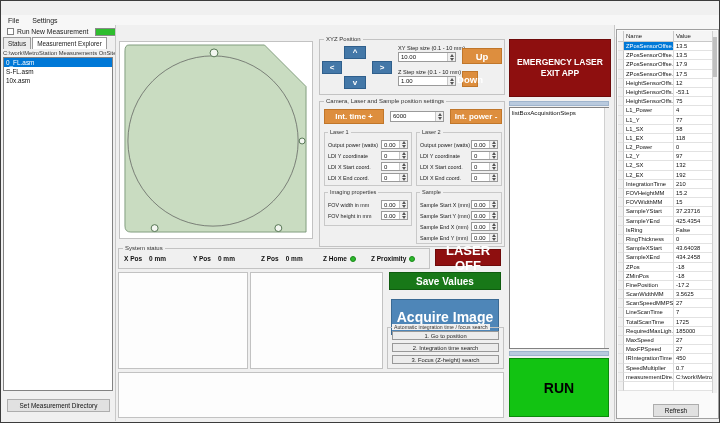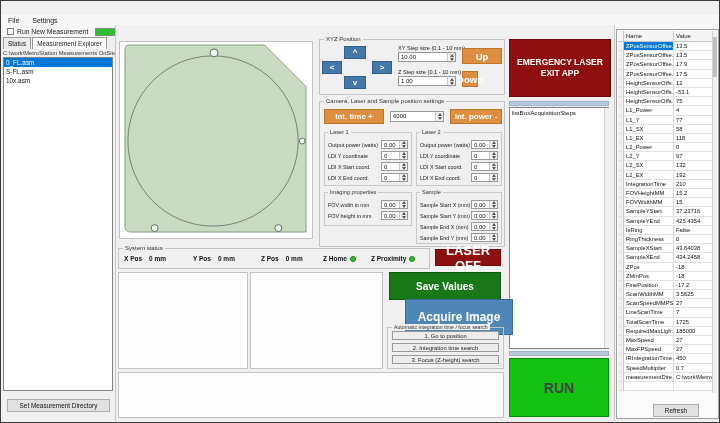--- a/index.html
+++ b/index.html
@@ -36,21 +36,21 @@
 .grplbl{position:absolute;top:-4px;left:4px;background:#f0f0f0;padding:0 2px;font-size:6px;color:#333;white-space:nowrap}
 .fgrp{position:absolute;border:1px solid #c9c9c9}
 .fglbl{position:absolute;top:-4px;left:3px;background:#f0f0f0;padding:0 2px;font-size:5.6px;color:#333;white-space:nowrap}
 
 .btn{display:flex;align-items:center;justify-content:center;cursor:pointer;text-align:center}
 .arrow{position:absolute;background:#4478a8;border:1px solid #2f5f8c;color:#fff;font-size:8px;font-weight:bold}
 .orange{background:#dd8e3e;border:1px solid #c0762a;color:#fff;font-weight:bold}
 .darkred{background:#8e0f0f;border:1px solid #6e0a0a;color:#fff;font-weight:bold}
 .green{background:#187818;border:1px solid #0f5c0f;color:#fff;font-weight:bold}
 .blue{background:#4e86b8;border:1px solid #3a6a94;color:#fff;font-weight:bold}
-.runbtn{background:#12c312;border:1px solid #0a8a0a;color:#404040;font-weight:bold;font-size:14px}
+.runbtn{background:#12c312;border:1px solid #0a8a0a;color:#000000;font-weight:bold;font-size:14px}
 .graybtn{background:#ececec;border:1px solid #999;color:#222;font-size:5.8px}
 
 .num{position:absolute;height:10px;background:#fff;border:1px solid #9a9a9a;display:flex;align-items:stretch}
 .nval{flex:1;font-size:6px;padding:1px 0 0 2px;color:#111;overflow:hidden;white-space:nowrap}
 .spin{width:8px;border-left:1px solid #c8c8c8;display:flex;flex-direction:column;align-items:center;justify-content:center;background:#f0f0f0;cursor:pointer}
 .su{width:0;height:0;border-left:2px solid transparent;border-right:2px solid transparent;border-bottom:3px solid #555;margin:.5px 0}
 .sd{width:0;height:0;border-left:2px solid transparent;border-right:2px solid transparent;border-top:3px solid #555;margin:.5px 0}
 .slbl{position:absolute;font-size:5.6px;color:#222;white-space:nowrap}
 
 .frows{position:absolute;left:0;top:6px;right:0}
@@ -383,22 +383,22 @@
       <span>Z Proximity</span>
         <span class="led"></span>
     </span>
   </div>
   <div class="darkred btn" style="position:absolute;left:434px;top:248px;width:66px;height:17px;font-size:13px">LASER OFF</div>
 
   <div class="pbox" style="left:117px;top:271px;width:130px;height:97px"></div>
   <div class="pbox" style="left:249px;top:271px;width:133px;height:97px"></div>
   <div class="pbox" style="left:117px;top:371px;width:386px;height:46px"></div>
 
-  <div class="green btn" style="position:absolute;left:388px;top:271px;width:112px;height:28px;font-size:10px">Save Values</div>
-  <div class="blue btn" style="position:absolute;left:404px;top:298px;width:108px;height:36px;font-size:12px">Acquire Image</div>
+  <div class="green btn" style="position:absolute;left:388px;top:271px;width:112px;height:18px;font-size:10px">Save Values</div>
+  <div class="blue btn" style="position:absolute;left:390px;top:298px;width:108px;height:36px;font-size:14px">Acquire Image</div>
   <div class="grp" style="left:386px;top:326px;width:117px;height:42px">
     <span class="grplbl" style="font-size:5.2px">Automatic integration time / focus search</span>
     <div>
 
     <div class="graybtn btn auto-b" style="position:relative;margin:3px 4px 0;height:9px">1. Go to position</div>
         <div class="graybtn btn auto-b" style="position:relative;margin:3px 4px 0;height:9px">2. Integration time search</div>
         <div class="graybtn btn auto-b" style="position:relative;margin:3px 4px 0;height:9px">3. Focus (Z-height) search</div>
       </div>
   </div>
 

